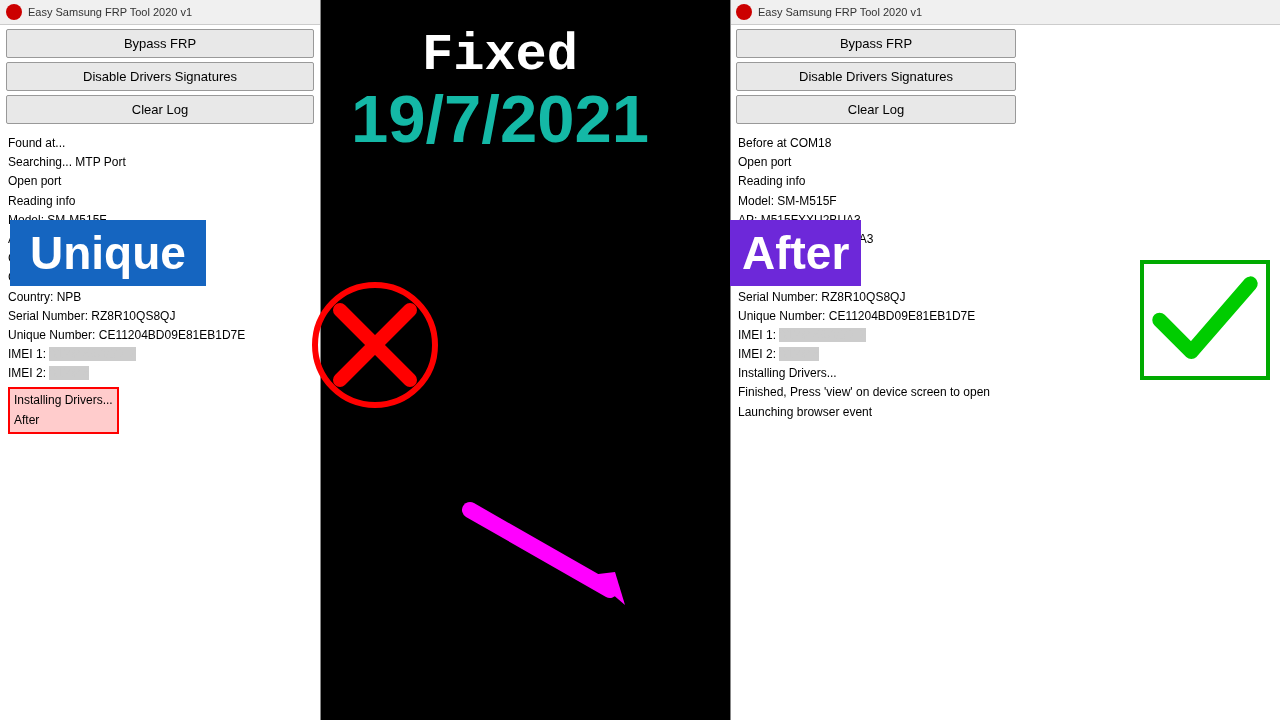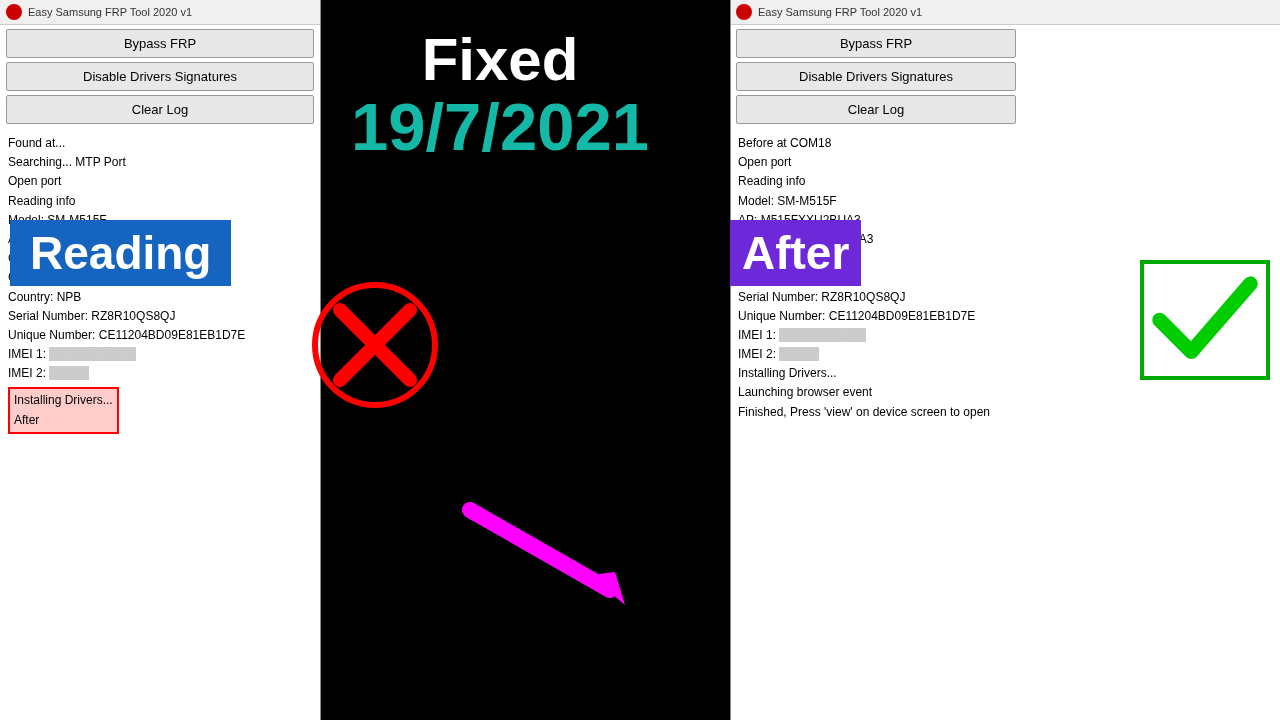--- a/index.html
+++ b/index.html
@@ -96,23 +96,23 @@
 
     .fixed-banner {
       background: #000;
       padding: 10px 30px;
       margin-top: 20px;
       text-align: center;
     }
 
     .fixed-text-fixed {
       color: #fff;
-      font-size: 60px;
+      font-size: 52px;
       font-weight: bold;
-      font-family: Liberation Sans, sans-serif;
+      font-family: Liberation Mono, monospace;
       line-height: 1;
     }
 
     .fixed-text-date {
       color: #14b8a6;
       font-size: 67px;
       font-weight: bold;
       font-family: Arial Black, Arial, sans-serif;
       line-height: 1.1;
     }
@@ -278,21 +278,21 @@
 
 <div class="divider-line"></div>
 
 <div class="center-overlay">
   <div class="fixed-banner">
     <div class="fixed-text-fixed">Fixed</div>
     <div class="fixed-text-date">19/7/2021</div>
   </div>
 </div>
 
-<div class="before-label">Reading</div>
+<div class="before-label">Unique</div>
 
 <div class="after-label">After</div>
 
 <div class="x-mark">
   <svg viewBox="0 0 130 130" width="130" height="130">
     <circle cx="65" cy="65" r="60" fill="none" stroke="red" stroke-width="6"></circle>
     <line x1="30" y1="30" x2="100" y2="100" stroke="red" stroke-width="14" stroke-linecap="round"></line>
     <line x1="100" y1="30" x2="30" y2="100" stroke="red" stroke-width="14" stroke-linecap="round"></line>
   </svg>
 </div>
@@ -327,18 +327,18 @@
     <span class="log-line">Model: SM-M515F</span>
     <span class="log-line">AP: M515FXXU2BUA3</span>
     <span class="log-line">CSC: M515FODM2BUA3</span>
     <span class="log-line">CP: M515FXXU2BUA2</span>
     <span class="log-line">Country: NPB</span>
     <span class="log-line">Serial Number: RZ8R10QS8QJ</span>
     <span class="log-line">Unique Number: CE11204BD09E81EB1D7E</span>
     <span class="log-line">IMEI 1: <span style="background:#ccc;color:#ccc;">0123456789012</span></span>
     <span class="log-line">IMEI 2: <span style="background:#ccc;color:#ccc;">012345</span></span>
     <span class="log-line">Installing Drivers...</span>
+    <span class="log-line">Finished, Press 'view' on device screen to open</span>
     <span class="log-line">Launching browser event</span>
-    <span class="log-line">Finished, Press 'view' on device screen to open</span>
   </div>
 </div>
 
 <div class="divider-line-2"></div>
 
 </body></html>

